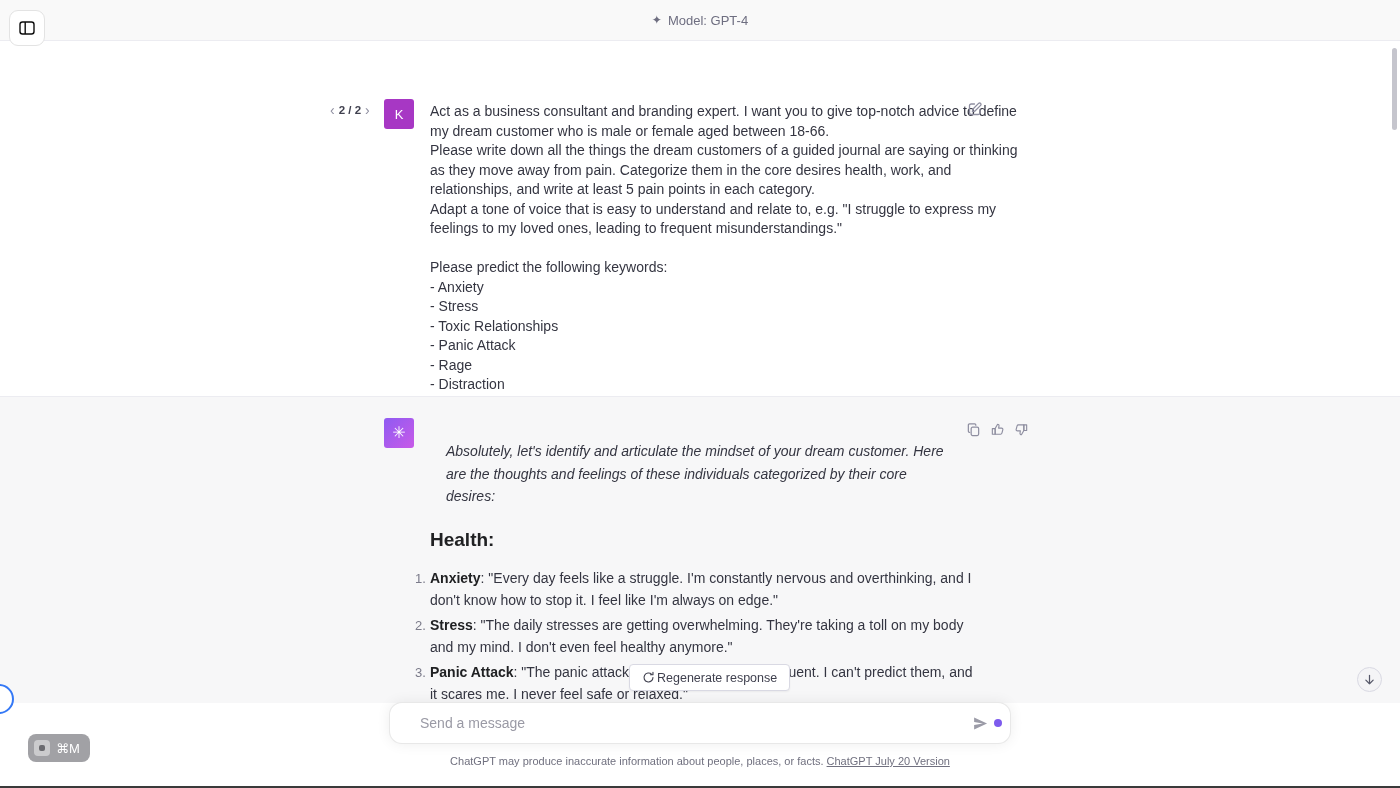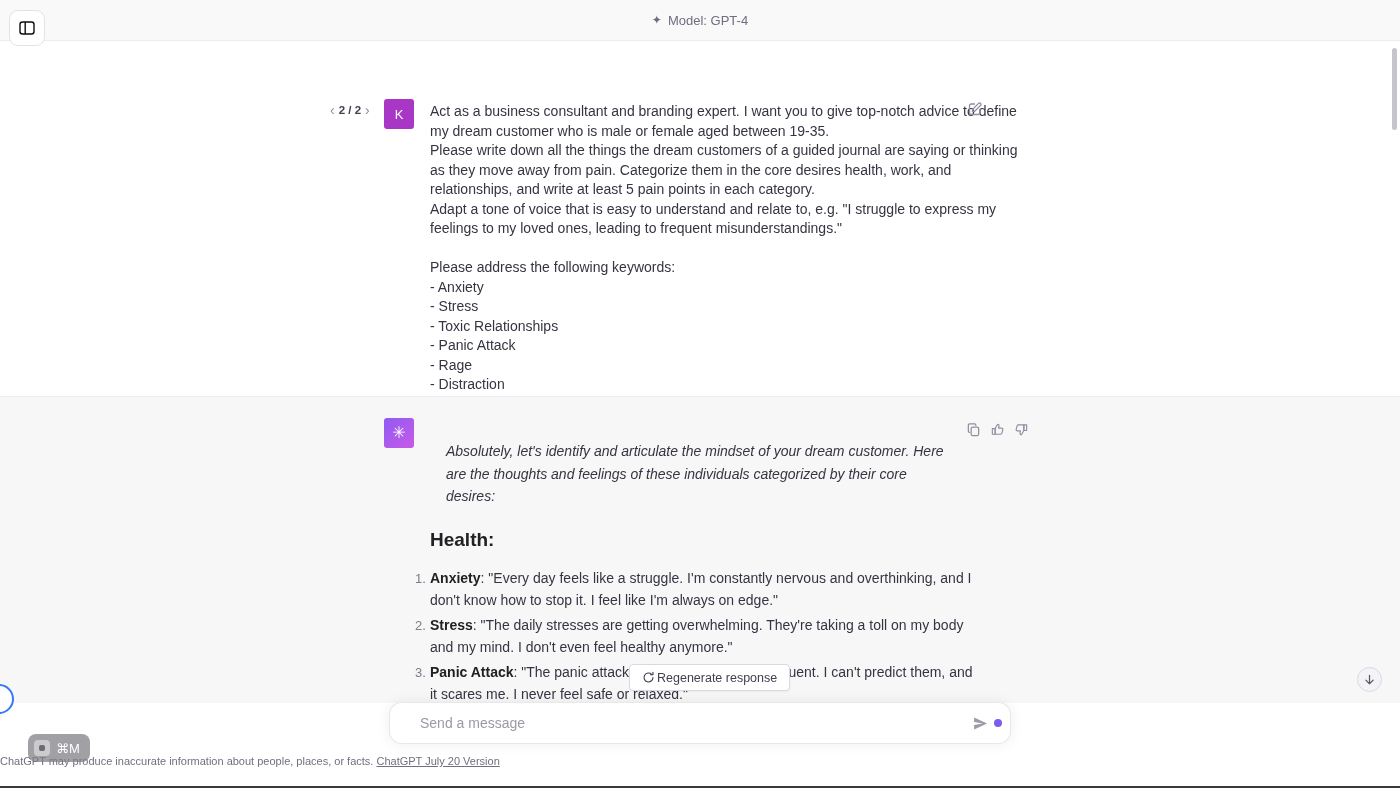--- a/index.html
+++ b/index.html
@@ -104,21 +104,21 @@
   .composer-input {
     flex:1; border:none; outline:none; background:transparent;
     font-size:14px; color:#343541; padding:0 14px; font-family:inherit;
   }
   .composer-input::placeholder { color:#9a9aa5; }
   .send-btn { background:none; border:none; padding:0 6px 0 0; cursor:pointer; line-height:0; }
   .extension-dot { width:8px; height:8px; border-radius:50%; background:#7d5bed; margin-right:8px; cursor:pointer; }
 
   
   .footer {
-    position:absolute; top:755px; left:0; right:0; text-align:left;
+    position:absolute; top:755px; left:0; right:0; text-align:center;
     font-size:11px; color:#70707f; z-index:5;
   }
   .footer a { color:#70707f; text-decoration:underline; cursor:pointer; }
 
   
   .blue-arc {
     position:absolute; left:-16px; top:684px; width:30px; height:30px; z-index:7;
     border-radius:50%; border:2.5px solid #3478f6; background:#fff;
   }
   .shortcut-pill {
@@ -159,25 +159,25 @@
     <span class="chev">‹</span>
     <span class="counter">2 / 2</span>
     <span class="chev">›</span>
   </div>
 
   <div class="avatar user-avatar">
     <span>K</span>
   </div>
 
   <div class="user-text">
-    <div>Act as a business consultant and branding expert. I want you to give top-notch advice to define my dream customer who is male or female aged between 19-35.</div>
+    <div>Act as a business consultant and branding expert. I want you to give top-notch advice to define my dream customer who is male or female aged between 18-66.</div>
     <div>Please write down all the things the dream customers of a guided journal are saying or thinking as they move away from pain. Categorize them in the core desires health, work, and relationships, and write at least 5 pain points in each category.</div>
     <div>Adapt a tone of voice that is easy to understand and relate to, e.g. "I struggle to express my feelings to my loved ones, leading to frequent misunderstandings."</div>
     <div class="spacer"></div>
-    <div>Please address the following keywords:</div>
+    <div>Please predict the following keywords:</div>
     <div>- Anxiety</div>
     <div>- Stress</div>
     <div>- Toxic Relationships</div>
     <div>- Panic Attack</div>
     <div>- Rage</div>
     <div>- Distraction</div>
     <div>- Exhausted</div>
   </div>
 
   <button class="edit-btn">

